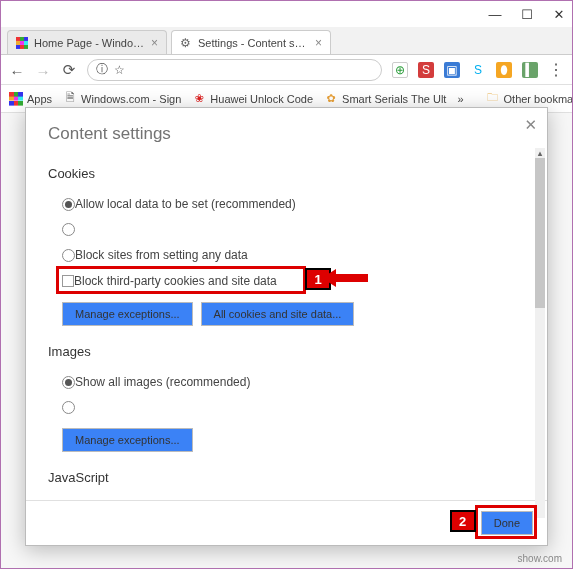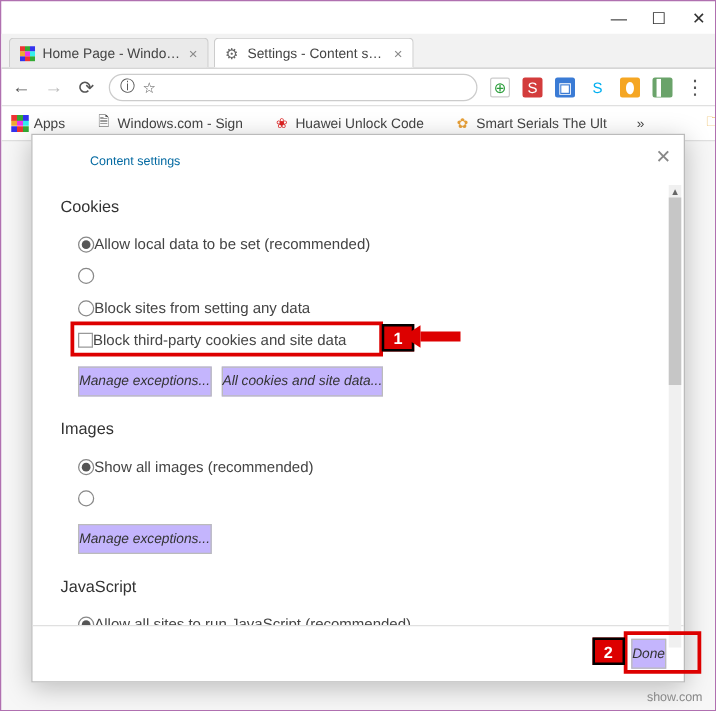--- a/index.html
+++ b/index.html
@@ -21,42 +21,42 @@
 .tab .ttl { white-space: nowrap; overflow: hidden; text-overflow: ellipsis; flex: 1; }
 .tab .tx { color:#888; font-size:12px; }
 
 .addrbar { height: 30px; display: flex; align-items: center; padding: 0 8px; gap: 10px; border-bottom: 1px solid #e0e0e0; }
 .addrbar .anav { color:#555; font-size:15px; width:16px; text-align:center; }
 .addrbar .omni { flex:1; display:flex; align-items:center; height:22px; border:1px solid #ccc; border-radius:12px; padding:0 8px; gap:6px; color:#555; }
 .addrbar .omni .url { flex:1; font-size:12px; color:#333; }
 .addrbar .ext { width:16px; height:16px; display:flex; align-items:center; justify-content:center; font-size:12px; color:#fff; border-radius:2px; }
 .addrbar .kebab { color:#555; font-size:16px; }
 
-.bmbar { height: 28px; display:flex; align-items:center; padding:0 8px; gap:24px; border-bottom:1px solid #e0e0e0; font-size:11px; color:#444; }
+.bmbar { height: 28px; display:flex; align-items:center; padding:0 8px; gap:11px; border-bottom:1px solid #e0e0e0; font-size:11px; color:#444; }
 .bmbar .bmicon { width:14px; height:14px; display:inline-flex; align-items:center; justify-content:center; }
 .bmbar .bm { display:flex; align-items:center; gap:4px; white-space:nowrap; }
 .bmbar .sp { flex:1; }
 
 .shade { position:absolute; left:0; right:0; top:112px; bottom:0; background:rgba(0,0,0,0.03); }
 
 .dialog { position:absolute; left:24px; right:24px; top:106px; bottom:22px; background:#fff; border:1px solid #bbb; box-shadow:0 4px 20px rgba(0,0,0,0.25); display:flex; flex-direction:column; }
 .dialog .dclose { position:absolute; right:10px; top:8px; color:#888; font-size:15px; }
-.dialog h1 { font-size:10px; font-weight:normal; color:#0369a1; padding:16px 22px 8px;margin-left:24px; }
+.dialog h1 { font-size:17px; font-weight:normal; color:#737373; padding:16px 22px 8px; }
 .dialog .body { flex:1; overflow-y:auto; padding:0 22px 12px 22px; position:relative; }
 .scrollbar { position:absolute; right:2px; top:40px; width:10px; height:370px; background:#f0f0f0; }
 .scrollbar .thumb { width:100%; height:150px; background:#c6c6c6; }
 .scrollbar .arr { width:10px; height:10px; font-size:9px; color:#666; text-align:center; }
 
 .section h2 { font-size:13px; font-weight:normal; color:#333; margin:14px 0 10px; }
 .opt { display:flex; align-items:center; padding:6px 0 6px 14px; font-size:12px; color:#444; }
 .radio { width:13px; height:13px; border:1px solid #888; border-radius:50%; position:relative; flex-shrink:0; }
 .radio.on::after { content:""; position:absolute; inset:2px; border-radius:50%; background:#555; }
 .chk { width:12px; height:12px; border:1px solid #999; flex-shrink:0; }
 .btnrow { display:flex; gap:8px; padding:8px 0 4px 14px; }
-.btn { background:#c4b5fd; border:1px solid #bbb; padding:5px 0; font-size:11px; color:#333; cursor:pointer;font-style:italic; }
+.btn { background:#3b82f6; border:1px solid #bbb; padding:5px 12px; font-size:11px; color:#333; cursor:pointer; }
 
 .dialog .footer { border-top:1px solid #e0e0e0; padding:10px 14px; display:flex; justify-content:flex-end; }
 
 .callout { position:absolute; border:3px solid #d00; }
 .callout .num { position:absolute; background:#d00; color:#fff; font-weight:bold; width:22px; height:22px; display:flex; align-items:center; justify-content:center; font-size:13px; }
 .callout.c1 { }
 .callout.c1 .num { right:-28px; top:-1px; border:2px solid #000; width:26px; height:22px; }
 .callout.c2 .num { left:-28px; top:2px; border:2px solid #000; width:26px; height:22px; }
 
 .arrow1 { position:absolute; }

